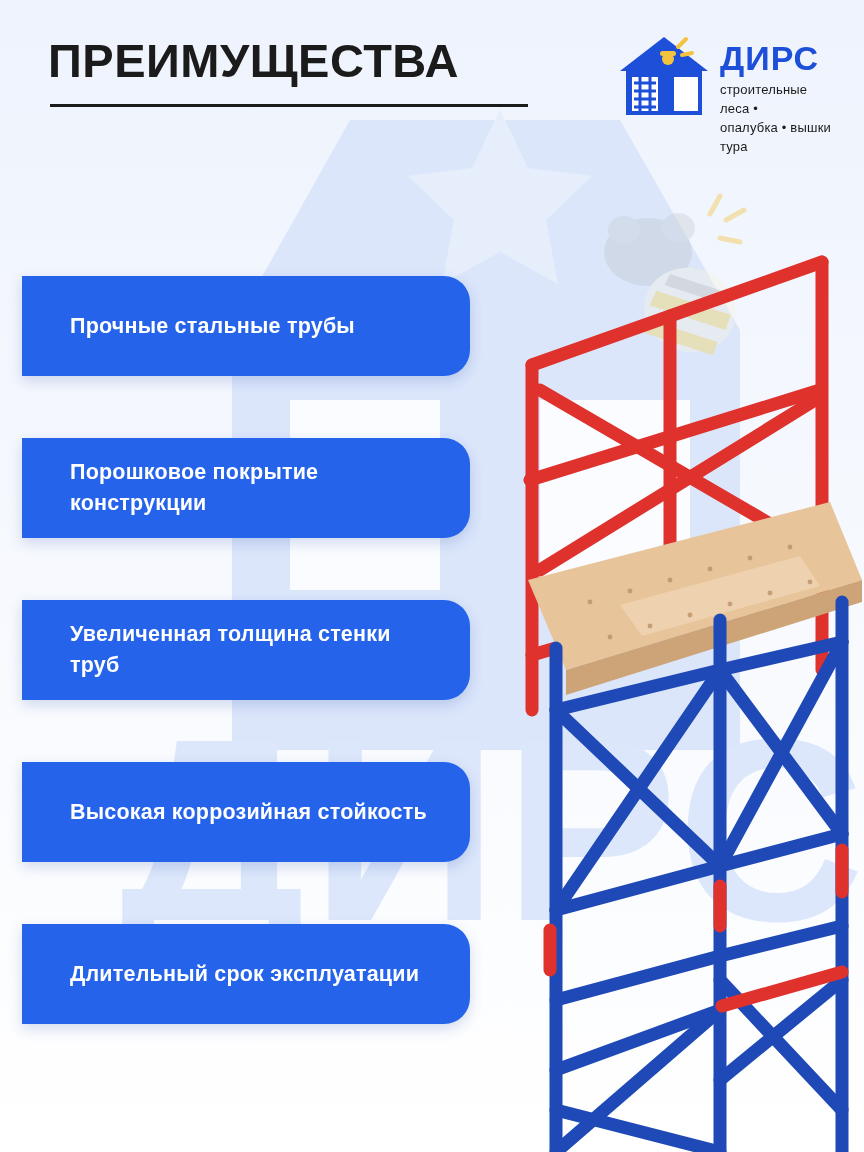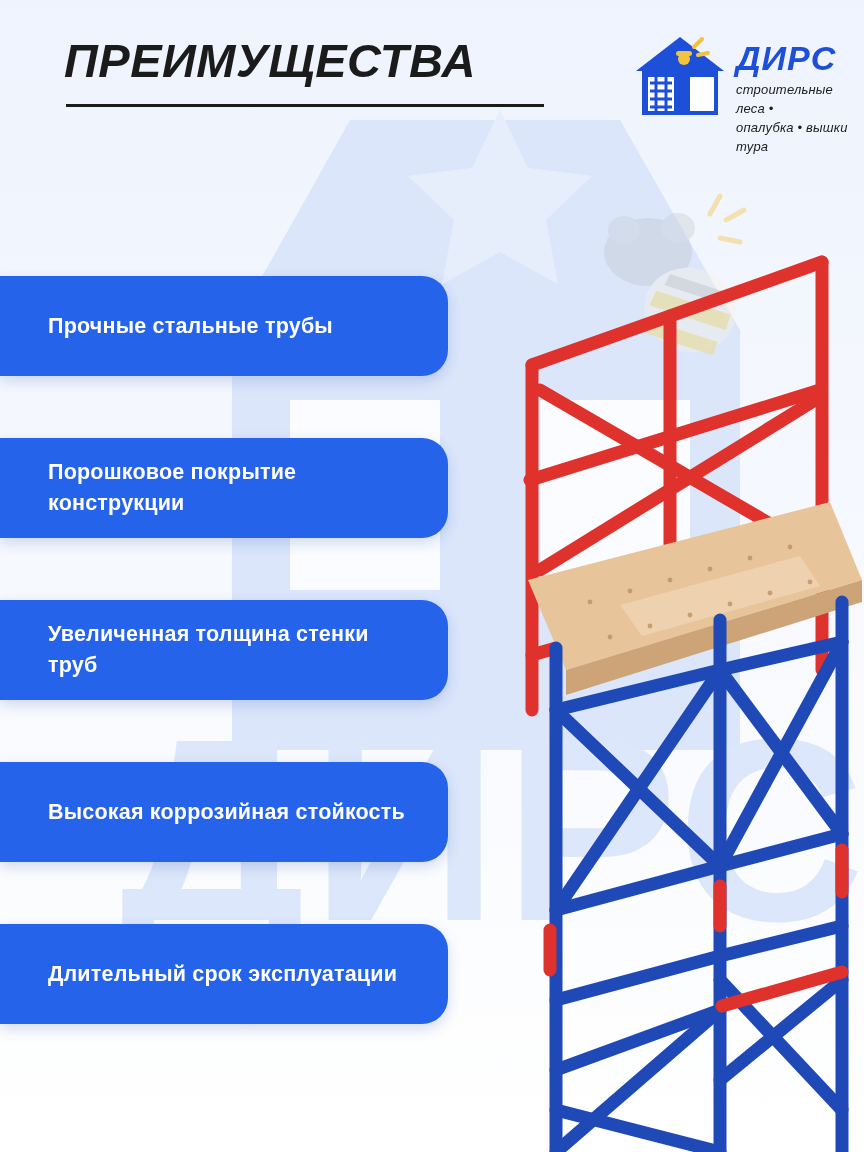--- a/index.html
+++ b/index.html
@@ -29,26 +29,25 @@
     top: 0;
     width: 864px;
     height: 1152px;
     pointer-events: none;
     z-index: 0;
   }
 
   
   .header {
     position: absolute;
-    left: 16px;
+    left: 0;
     top: 0;
     width: 691px;
     height: 210px;
     z-index: 3;
-    font-style: italic;
   }
   .title {
     position: absolute;
     left: 48px;
     top: 36px;
     font-size: 47px;
     font-weight: bold;
     letter-spacing: 0.5px;
     color: #1b1b1b;
     line-height: 1.05;
@@ -101,20 +100,21 @@
     letter-spacing: 0.2px;
   }
 
   
   .features {
     position: absolute;
     left: 0;
     top: 276px;
     width: 452px;
     z-index: 4;
+    padding-left: 22px;
   }
   .feature {
     position: relative;
     width: 448px;
     height: 100px;
     margin-bottom: 62px;
     background: #2563eb;
     border-top-right-radius: 26px;
     border-bottom-right-radius: 26px;
     box-shadow: 0 5px 14px rgba(20, 60, 160, 0.18);

